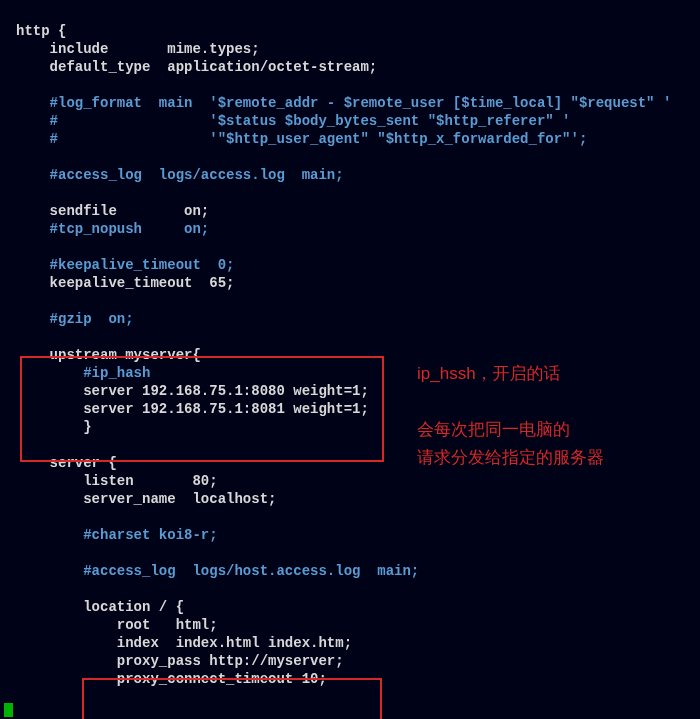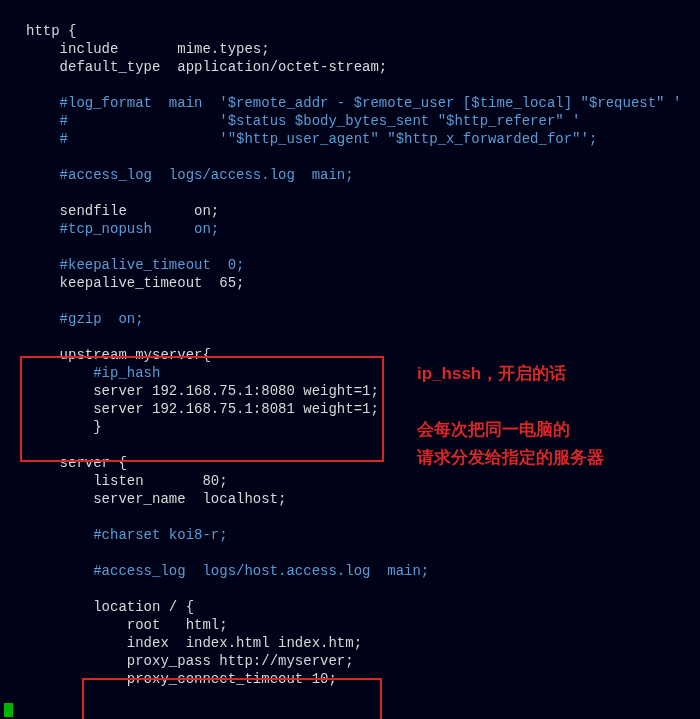--- a/index.html
+++ b/index.html
@@ -9,22 +9,23 @@
     width: 700px;
     height: 719px;
     font-family: "Courier New", Consolas, monospace;
     font-size: 14px;
     line-height: 18px;
     color: #d8d8d8;
     overflow: hidden;
     position: relative;
   }
   .code-area {
-    padding: 4px 26px;
+    padding: 4px 16px;
     white-space: pre;
+    font-weight: bold;
   }  
   .cmt { color: #5a9bd4; } 
   .white { color: #d8d8d8; }
   .redbox1 {
     position: absolute;
     left: 20px;
     top: 356px;
     width: 360px;
     height: 102px;
     border: 2px solid #d62828;
@@ -42,21 +43,20 @@
   }
   .annot {
     position: absolute;
     left: 417px;
     top: 360px;
     color: #d62828;
     font-family: "Microsoft YaHei", "SimSun", sans-serif;
     font-size: 17px;
     line-height: 28px;
     white-space: pre;
-    font-weight: bold;
   }
   .cursor {
     position: absolute;
     left: 4px;
     bottom: 2px;
     width: 9px;
     height: 14px;
     background: #00b300;
   }
 </style>

